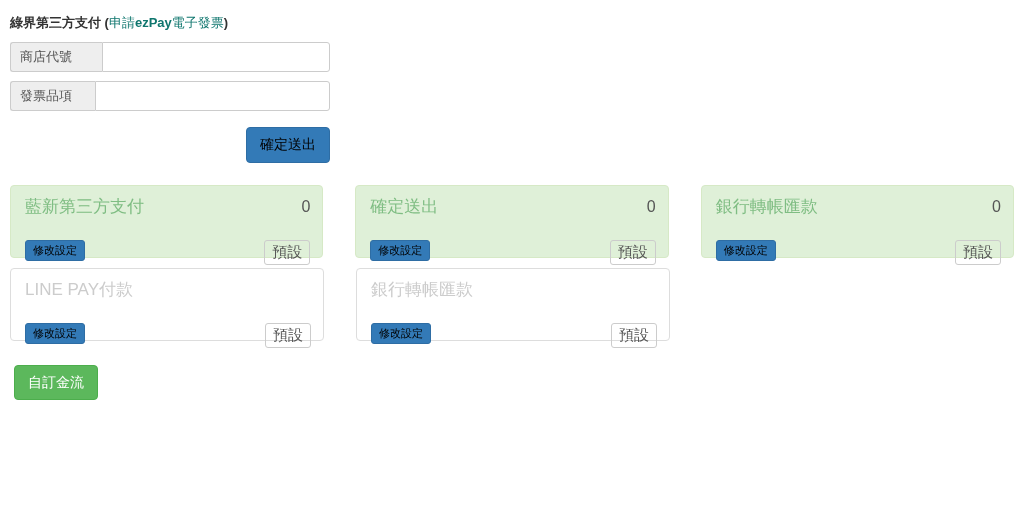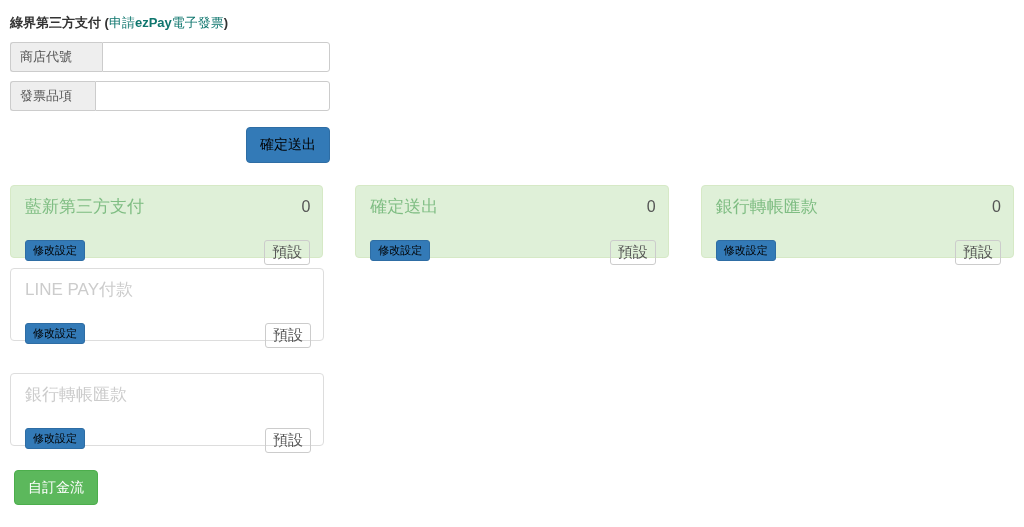--- a/index.html
+++ b/index.html
@@ -136,21 +136,21 @@
     padding: 2px 7px;
     border-radius: 3px;
   }
 
   
   .cards-row {
     display: flex;
     gap: 32px;
     margin-top: 22px;
   }
-  .cards-row.second { margin-top: 10px; flex-direction: column; }
+  .cards-row.second { margin-top: 10px; }
 
   .pay-card {
     box-sizing: border-box;
     width: 314px;
     height: 73px;
     border-radius: 4px;
     padding: 10px 12px 10px 14px;
     position: relative;
   }
   .pay-card.active {

